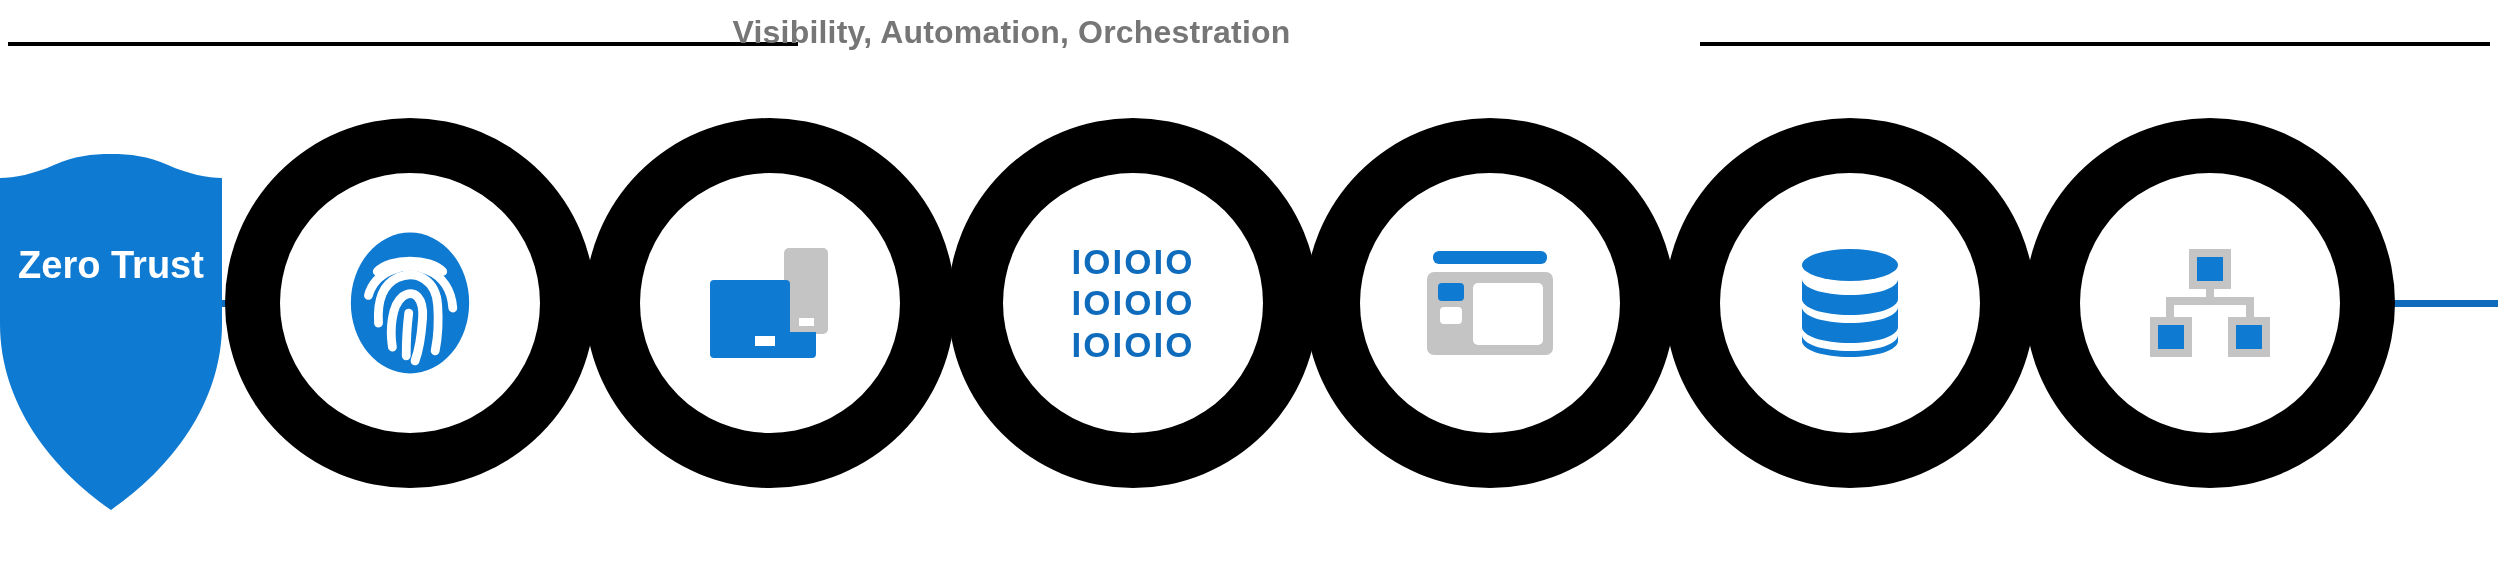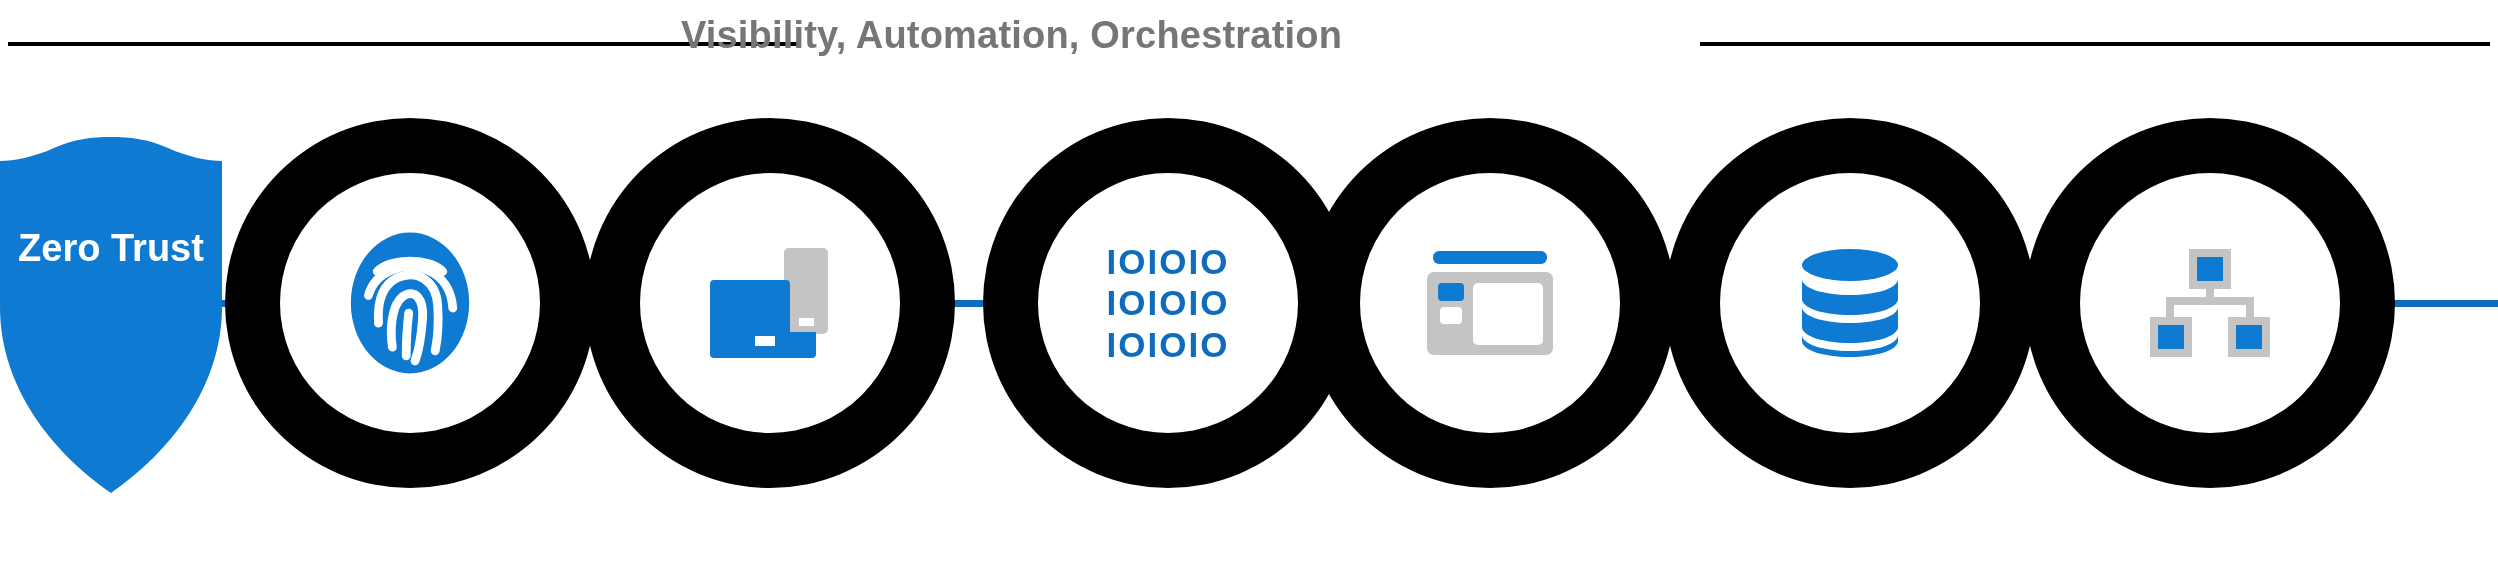--- a/index.html
+++ b/index.html
@@ -35,42 +35,42 @@
   }
   .header-rule.left  { left: 8px;   width: 790px; }
   .header-rule.right { right: 8px;  width: 790px; }
 
   .header-title {
     position: absolute;
     left: 0;
     top: 14px;
     width: 2023px;
     text-align: center;
-    font-size: 38px;
+    font-size: 32px;
     font-weight: bold;
     color: #767676;
     letter-spacing: 0.2px;
     white-space: nowrap;
   }
 
   
   .connector-line {
     position: absolute;
     left: 160px;
     top: 300px;
     width: 2338px;
     height: 7px;
     background: #0f6cbd;
   }
 
   
   .shield-wrap {
     position: absolute;
     left: 0px;
-    top: 137px;
+    top: 154px;
     width: 222px;
     height: 356px;
   }
   .shield-svg { display: block; width: 222px; height: 356px; }
   .shield-label {
     position: absolute;
     left: 0;
     top: 88px;
     width: 222px;
     text-align: center;
@@ -196,21 +196,21 @@
             <rect x="84" y="8" width="44" height="86" rx="5" fill="#c4c4c4"></rect>
             <rect x="99" y="78" width="15" height="8" fill="#ffffff"></rect>
             <path d="M14 40 h72 a4 4 0 0 1 4 4 v48 h26 v22 a4 4 0 0 1 -4 4 h-98 a4 4 0 0 1 -4 -4 v-70 a4 4 0 0 1 4 -4 z" fill="#0f7ad1"></path>
             <rect x="55" y="96" width="20" height="10" fill="#ffffff"></rect>
           </svg>
         </div>
       </div>
 
     </div>
 
-    <div class="pillar" style="left:983px">
+    <div class="pillar" style="left:948px">
       <div class="ring"></div>
       <div class="inner">
         <div class="icon-box">
           <div class="binary">
             <div>IOIOIO</div>
             <div>IOIOIO</div>
             <div>IOIOIO</div>
           </div>
         </div>
       </div>

